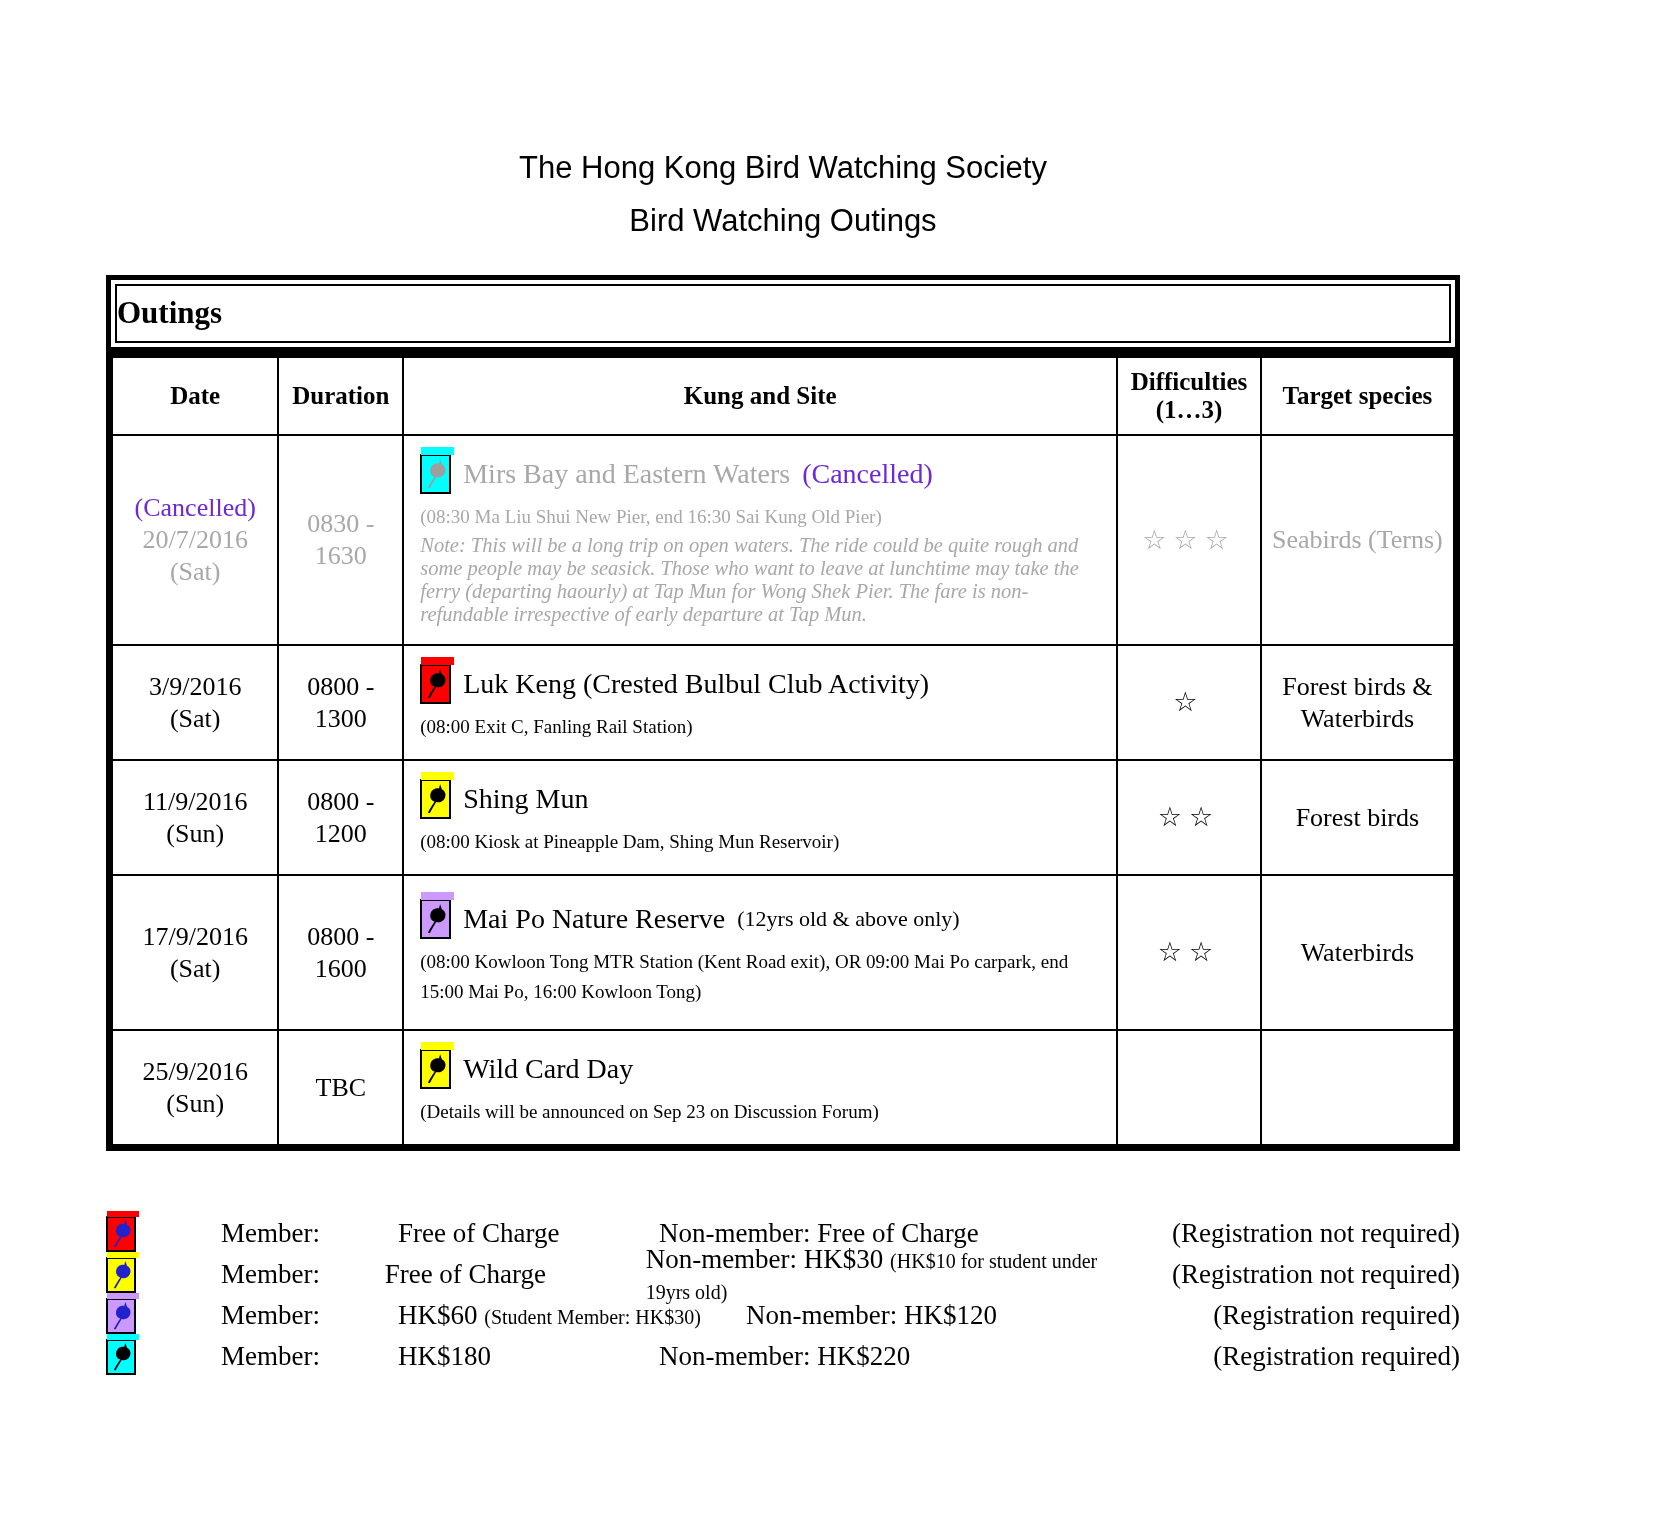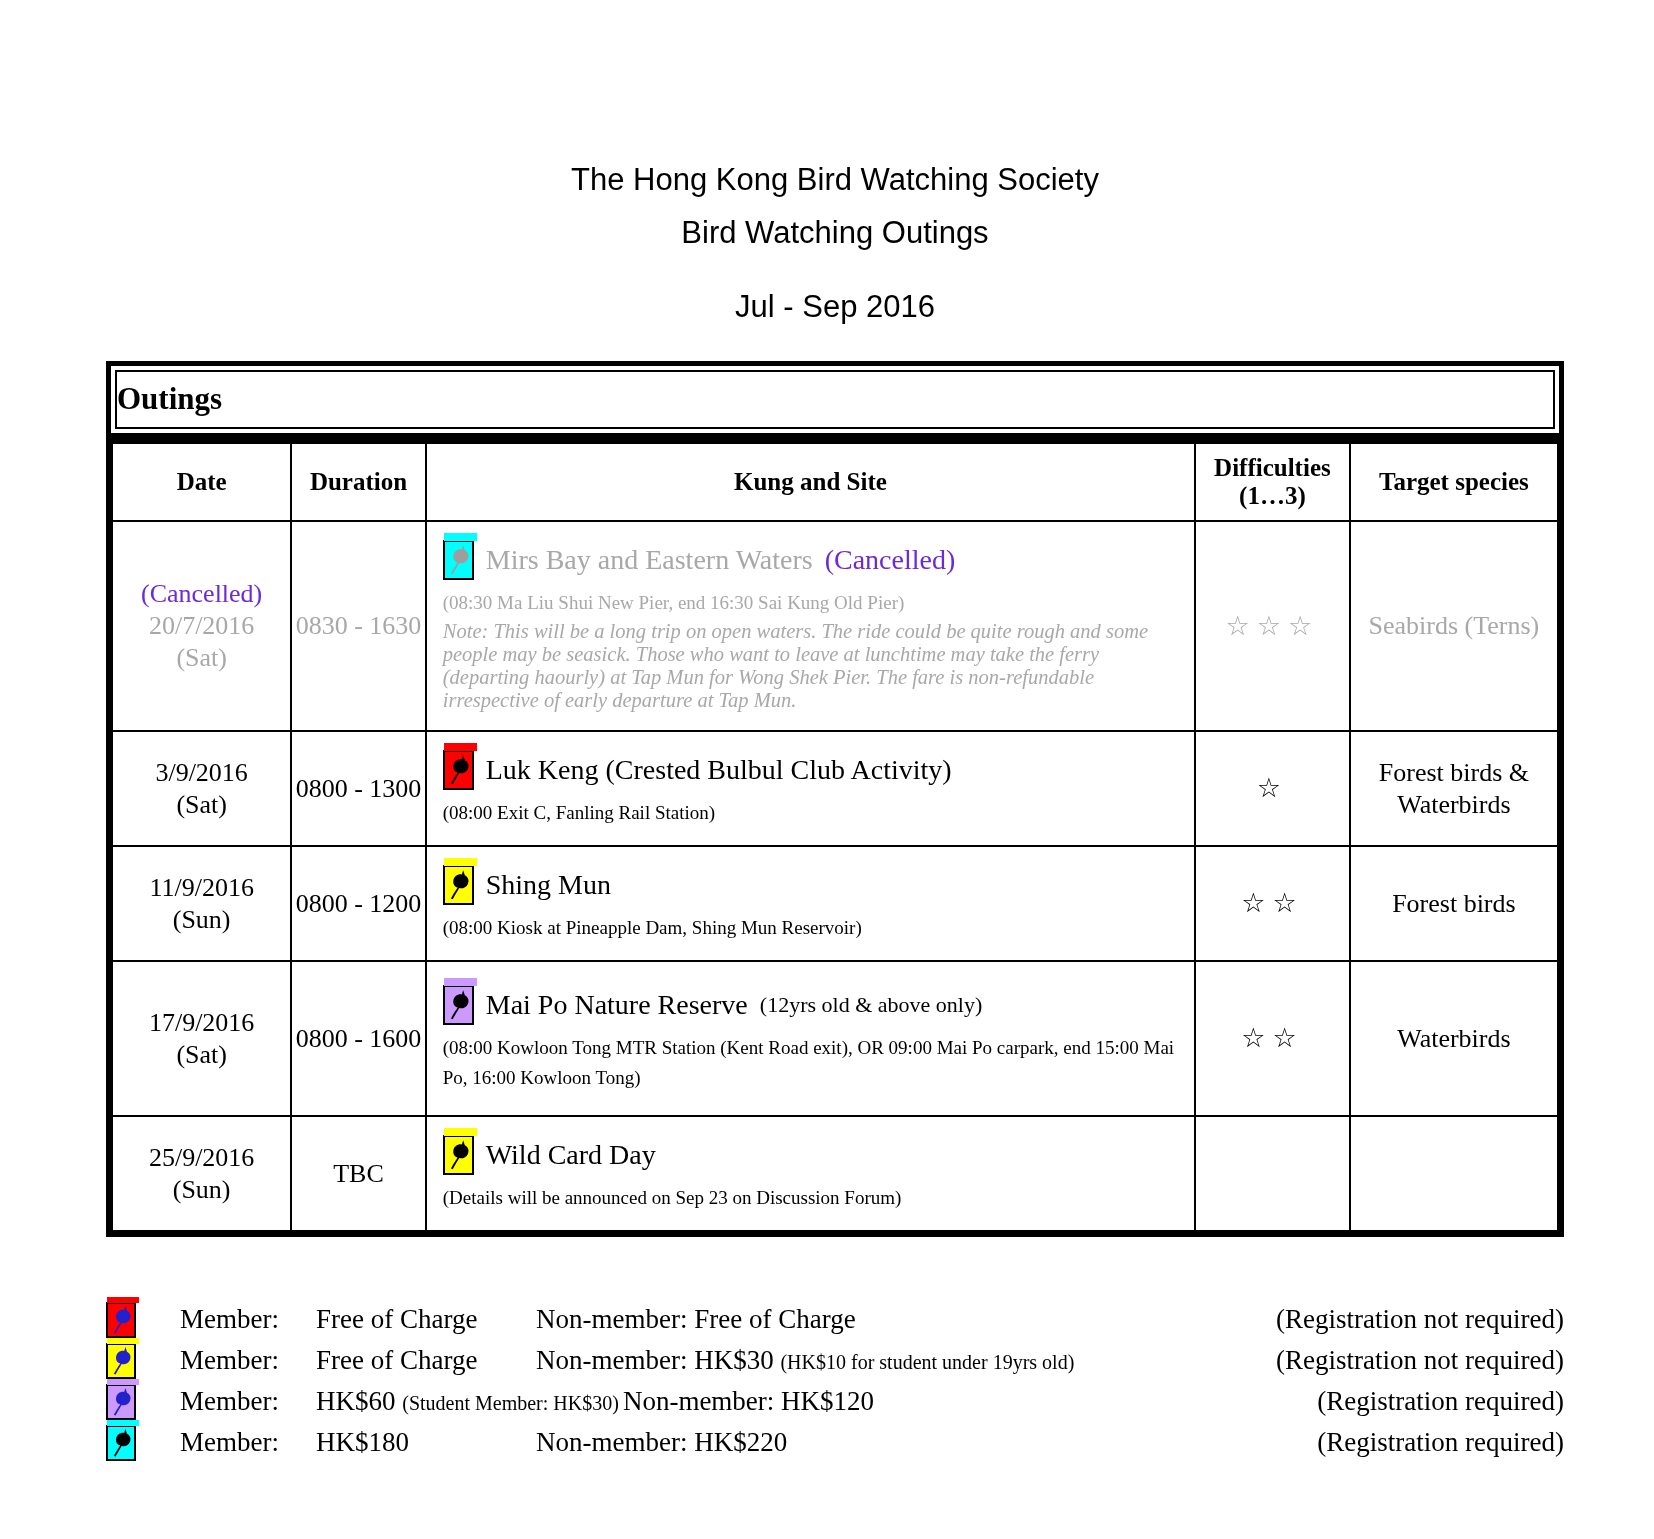--- a/index.html
+++ b/index.html
@@ -2,21 +2,21 @@
 <html><head>
 <meta charset="utf-8">
 <style>
   * { box-sizing: border-box; }
   html,body { margin:0; padding:0; background:#fff; }
   body {
     width:1654px; height:1539px;
     font-family:"Liberation Serif","DejaVu Serif",serif;
     color:#000;
   }
-  .content { width:1458px; margin-left:106px;margin-top:12px; }
+  .content { width:1354px; margin-left:106px; }
 
   
   .titles { padding-top:150px; text-align:center;
     font-family:"Liberation Sans","DejaVu Sans",sans-serif; }
   .title-line { font-size:31px; line-height:36px; }
   .title-line2 { margin-top:17px; }
   .period-line { margin-top:38px; font-size:31px; }
 
   
   .tbl-outer { margin-top:36px; border:5px solid #000; background:#fff; }
@@ -49,21 +49,21 @@
   
   .bird-icon { position:relative; display:inline-block; flex:0 0 auto;
     width:31px; height:40px; border:2px solid #000;
     background:var(--icon-bg,#fff); color:var(--icon-fg,#000); }
   .bird-icon::before { content:""; position:absolute; top:-9px; left:-1px;
     width:33px; height:8px; background:var(--icon-bg,#fff); }
   .bird-icon svg { width:100%; height:100%; display:block; }
 
   
   .legend { margin-top:62px; }
-  .legend-row { display:flex; align-items:center; height:41px; font-size:27px; }
+  .legend-row { display:flex; align-items:center; height:41px; font-size:27px;gap:41px; }
   .legend-row .bird-icon { width:30px; height:36px; }
   .legend-row .bird-icon::before { width:32px; height:6px; top:-7px; }
   .lg-member { width:136px; margin-left:44px; }
   .lg-fee { min-width:216px; }
   .lg-small { font-size:20px; }
   .lg-nonmember { flex:1 1 auto; padding-left:4px; }
   .lg-reg { margin-left:auto; white-space:nowrap; text-align:right; }
 </style>
 </head>
 <body>
@@ -74,21 +74,20 @@
       <path d="M7 36 C11 29 13 26 15 23 C11 22 9 18 10 14 C11 9.5 15.5 6.5 20 7.5 L21.5 2.5 L23.5 8.5 C27.5 10.5 29 15 27 19 C25.2 22.8 20.5 24.8 16.8 23.6 C14.8 27.2 12 31.5 9.2 36.8 Z" fill="currentColor"></path>
     </g>
   </defs>
 </svg>
 
 <div class="content">
 
   <div class="titles">
     <div class="title-line">The Hong Kong Bird Watching Society</div>
     <div class="title-line title-line2">Bird Watching Outings</div>
-    <div class="period-line">Jul - Sep 2016</div>
   </div>
 
   <div class="tbl-outer">
     <div class="banner-wrap">
       <div class="banner">Outings</div>
     </div>
     <table class="outings">
       <colgroup>
         <col class="c-date">
           <col class="c-dur">

